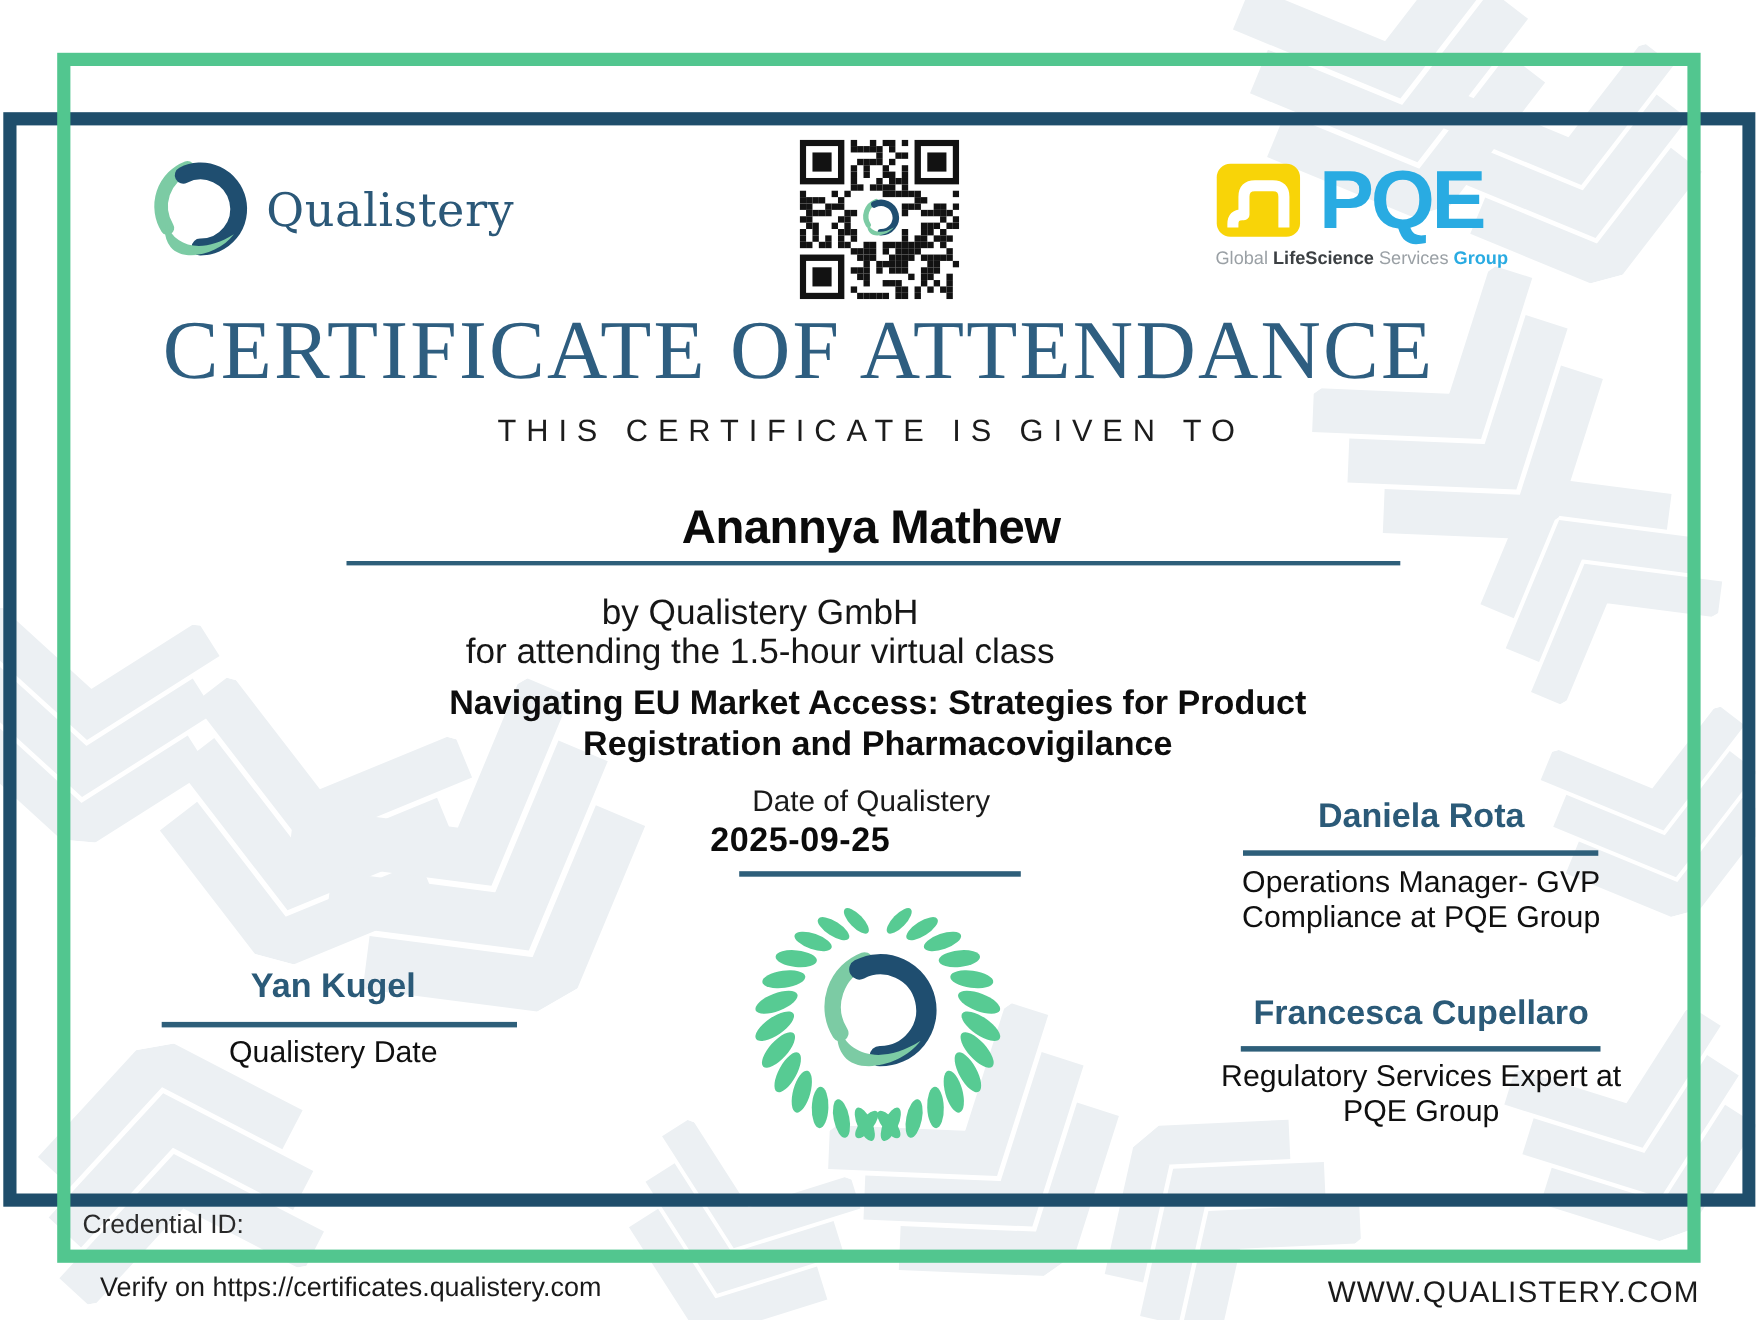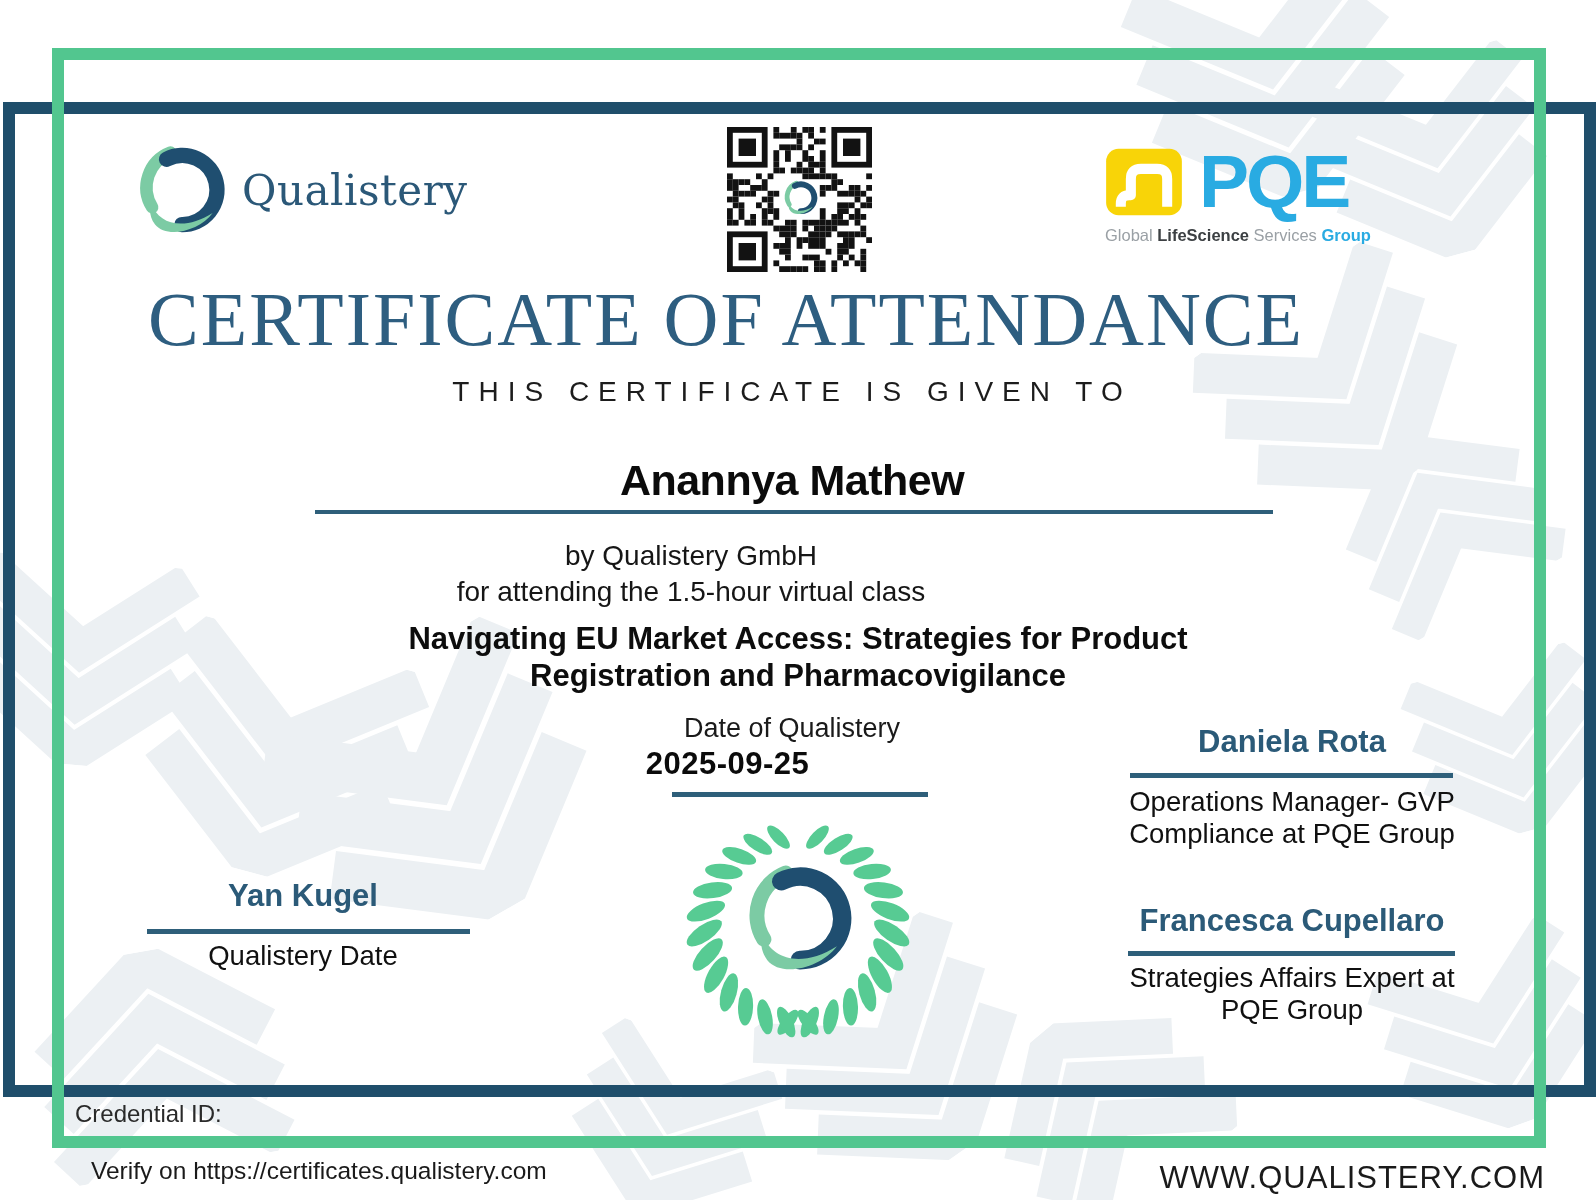--- a/index.html
+++ b/index.html
@@ -22,33 +22,33 @@
   .pqe-word{font-size:75px;line-height:67px;font-weight:bold;color:#29ABE2;letter-spacing:-3px;}
   .pqe-tag{margin-top:10px;font-size:16.5px;color:#9aa0a5;white-space:nowrap;}
   .pqe-tag b{color:#3c4043;}
   .pqe-tag .grp{color:#29ABE2;font-weight:bold;}
   
   .cert-title{left:0;top:276px;width:1452px;font-family:"Liberation Serif", serif;
     font-size:76px;color:#2E5E80;letter-spacing:2px;font-weight:500;}
   .cert-sub{left:0;top:376px;width:1584px;font-size:28px;letter-spacing:9px;color:#1c1c1c;}
   .recipient{left:0;top:456px;width:1584px;font-size:43px;font-weight:bold;color:#0b0b0b;letter-spacing:-0.5px;}
   .rule{position:absolute;z-index:2;background:#2E5F7A;}
-  .byline{left:0;top:538px;width:1382px;font-size:28px;line-height:36px;color:#161616;}
+  .byline{left:0;top:538px;width:1382px;font-size:32px;line-height:36px;color:#161616;}
   .course{left:308px;top:620px;width:980px;font-size:31px;line-height:37px;font-weight:bold;color:#0d0d0d;}
   .datelabel{left:0;top:713px;width:1584px;font-size:27px;color:#1a1a1a;}
   .dateval{left:0;top:746px;width:1455px;font-size:31px;font-weight:bold;color:#0b0b0b;letter-spacing:0.5px;}
   
   .sig-name{font-size:31px;font-weight:bold;color:#2B5A78;}
   .sig-role{font-size:27.5px;line-height:32px;color:#101010;}
   
   .cred{left:75px;top:1100px;display:flex;align-items:baseline;gap:9px;}
   .cred-label{font-size:24px;color:#2a2a2a;}
   .cred-id{font-size:32px;color:#0c0c0c;letter-spacing:0.5px;}
   .verify{left:75px;top:1157px;font-size:24.5px;color:#1a1a1a;margin-left:16px;}
-  .site{right:51px;top:1160px;font-size:31px;letter-spacing:1px;color:#1a1a1a;}
+  .site{right:51px;top:1160px;font-size:27px;letter-spacing:1px;color:#1a1a1a;}
 </style>
 </head>
 <body>
 
 <svg width="0" height="0" style="position:absolute" aria-hidden="true">
   <defs>
     <symbol id="qlogo" viewBox="0 0 100 100">
       <path d="M 40 11 A 39 39 0 0 0 21 68" stroke="#7CCBA4" stroke-width="13" fill="none" stroke-linecap="round"></path>
       <path d="M 36 18 A 36 36 0 1 1 52 86" stroke="#1F4E70" stroke-width="16" fill="none" stroke-linecap="round"></path>
       <path d="M 20 64 C 28 86 54 93 84 74 C 70 93 36 101 24 86 C 18 78 18 70 20 64 Z" fill="#7CCBA4"></path>
@@ -410,21 +410,21 @@
   <div class="content center sig-role" style="left:1091px;top:786px;width:402px;">
     <div>Operations Manager- GVP</div>
     <div>Compliance at PQE Group</div>
   </div>
 
   <div class="content center" style="left:1091px;top:903px;width:402px;">
     <div class="sig-name">Francesca Cupellaro</div>
   </div>
   <div class="rule" style="left:1128px;top:951px;width:327px;height:5px;"></div>
   <div class="content center sig-role" style="left:1091px;top:962px;width:402px;">
-    <div>Strategies Affairs Expert at</div>
+    <div>Regulatory Services Expert at</div>
     <div>PQE Group</div>
   </div>
 
   <div class="content cred">
     <span class="cred-label">Credential ID:</span>
   </div>
   <div class="content verify">Verify on https://certificates.qualistery.com</div>
   <div class="content site">WWW.QUALISTERY.COM</div>
 
 </div>

